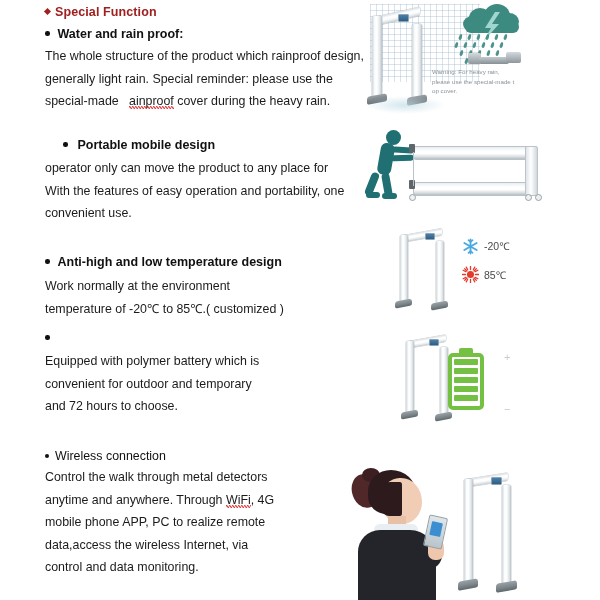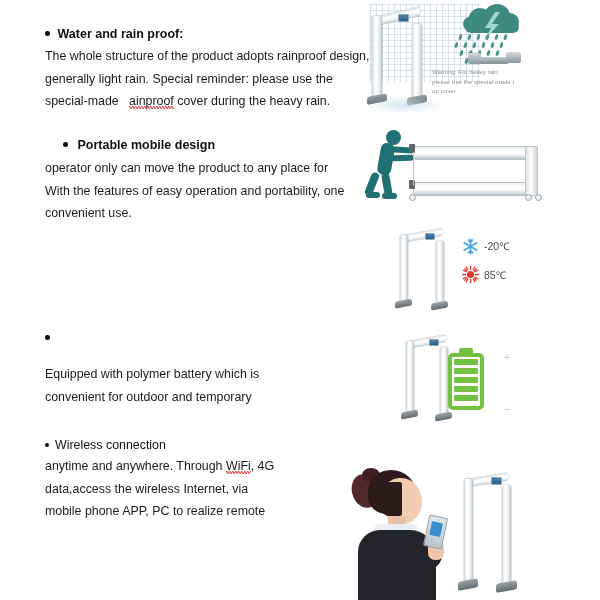--- a/index.html
+++ b/index.html
@@ -71,22 +71,22 @@
 
   #sec-water   { top: 27px; }
   #sec-water .body-text { margin-top: 4px; }
   #sec-portable{ top: 138px; }
   #sec-portable .sec-title { padding-left: 18px; }
   #sec-portable .body-text { margin-top: 5px; }
   #sec-temp    { top: 255px; }
   #sec-temp .sec-title { padding-left: 0px; }
   #sec-temp .body-text { margin-top: 6px; }
   #sec-batt    { top: 331px; }
-  #sec-batt .body-text { margin-top: 18px; }
-  #sec-wifi    { top: 438px; }
+  #sec-batt .body-text { margin-top: 5px; }
+  #sec-wifi    { top: 449px; }
   #sec-wifi .sec-title { font-weight: normal; font-size: 12.4px; }
   #sec-wifi .sec-title .dot { width:4px; height:4px; margin-right:6px; }
   #sec-wifi .body-text { margin-top: 3px; }
 
   .misspell {
     border-bottom: 0;
     background-repeat: repeat-x;
     background-position: 0 100%;
     padding-bottom: 1px;
     background-image:
@@ -260,64 +260,79 @@
     position: absolute;
     background: #3b8fd0;
     border-radius: 1px;
   }
 </style>
 </head>
 <body>
 
 <div class="page">
 
+  <div class="heading-special">
+    <span class="diamond"></span><span>Special Function</span>
+  </div>
 
   <div class="sec" id="sec-water">
     <div class="sec-title">
       <span class="dot"></span><span>Water and rain proof:</span>
     </div>
     <div class="body-text">
-      <p>The whole structure of the product adopts rainproof design,</p>
+      <p>The whole structure of the product which rainproof design,</p>
       <p>generally light rain. Special reminder: please use the</p>
       <p>
         <span>special-made</span>&nbsp;&nbsp;&nbsp;<span class="misspell">ainproof</span>&nbsp;<span>cover during the heavy rain.</span>
       </p>
     </div>
   </div>
 
   <div class="sec" id="sec-portable">
     <div class="sec-title indent">
       <span class="dot"></span><span>Portable mobile design</span>
     </div>
     <div class="body-text">
       <p>operator only can move the product to any place for</p>
       <p>With the features of easy operation and portability, one</p>
       <p>convenient use.</p>
     </div>
   </div>
 
+  <div class="sec" id="sec-temp">
+    <div class="sec-title">
+      <span class="dot"></span><span>Anti-high and low temperature design</span>
+    </div>
+    <div class="body-text">
+      <p>Work normally at the environment</p>
+      <p>temperature of -20℃  to 85℃.( customized )</p>
+    </div>
+  </div>
 
   <div class="sec" id="sec-batt">
     <div class="sec-title">
       <span class="dot"></span>
     </div>
     <div class="body-text">
       <p>Equipped with polymer battery which is</p>
       <p>convenient for outdoor and temporary</p>
+      <p>and 72 hours to choose.</p>
     </div>
   </div>
 
   <div class="sec" id="sec-wifi">
     <div class="sec-title">
       <span class="dot"></span><span>Wireless connection</span>
     </div>
     <div class="body-text">
+      <p>Control the walk through metal detectors</p>
       <p><span>anytime and anywhere. Through </span><span class="misspell">WiFi</span><span>, 4G</span></p>
+      <p>mobile phone APP, PC to realize remote</p>
       <p> data,access the wireless Internet, via</p>
-      <p>mobile phone APP, PC to realize remote</p>
+      <p>control and data monitoring.</p>
     </div>
   </div>
 
   <div class="imgbox" style="left:360px; top:0px; width:240px; height:120px;">
 
     <div class="gridbg" style="left:10px; top:4px; width:110px; height:78px;"></div>
 
     <div class="gate">
       <div class="beam" style="left:14px; top:12px; width:46px; height:9px; transform:skewY(-13deg);"></div>
       <div class="leg" style="left:12px; top:16px; width:10px; height:82px;"></div>

